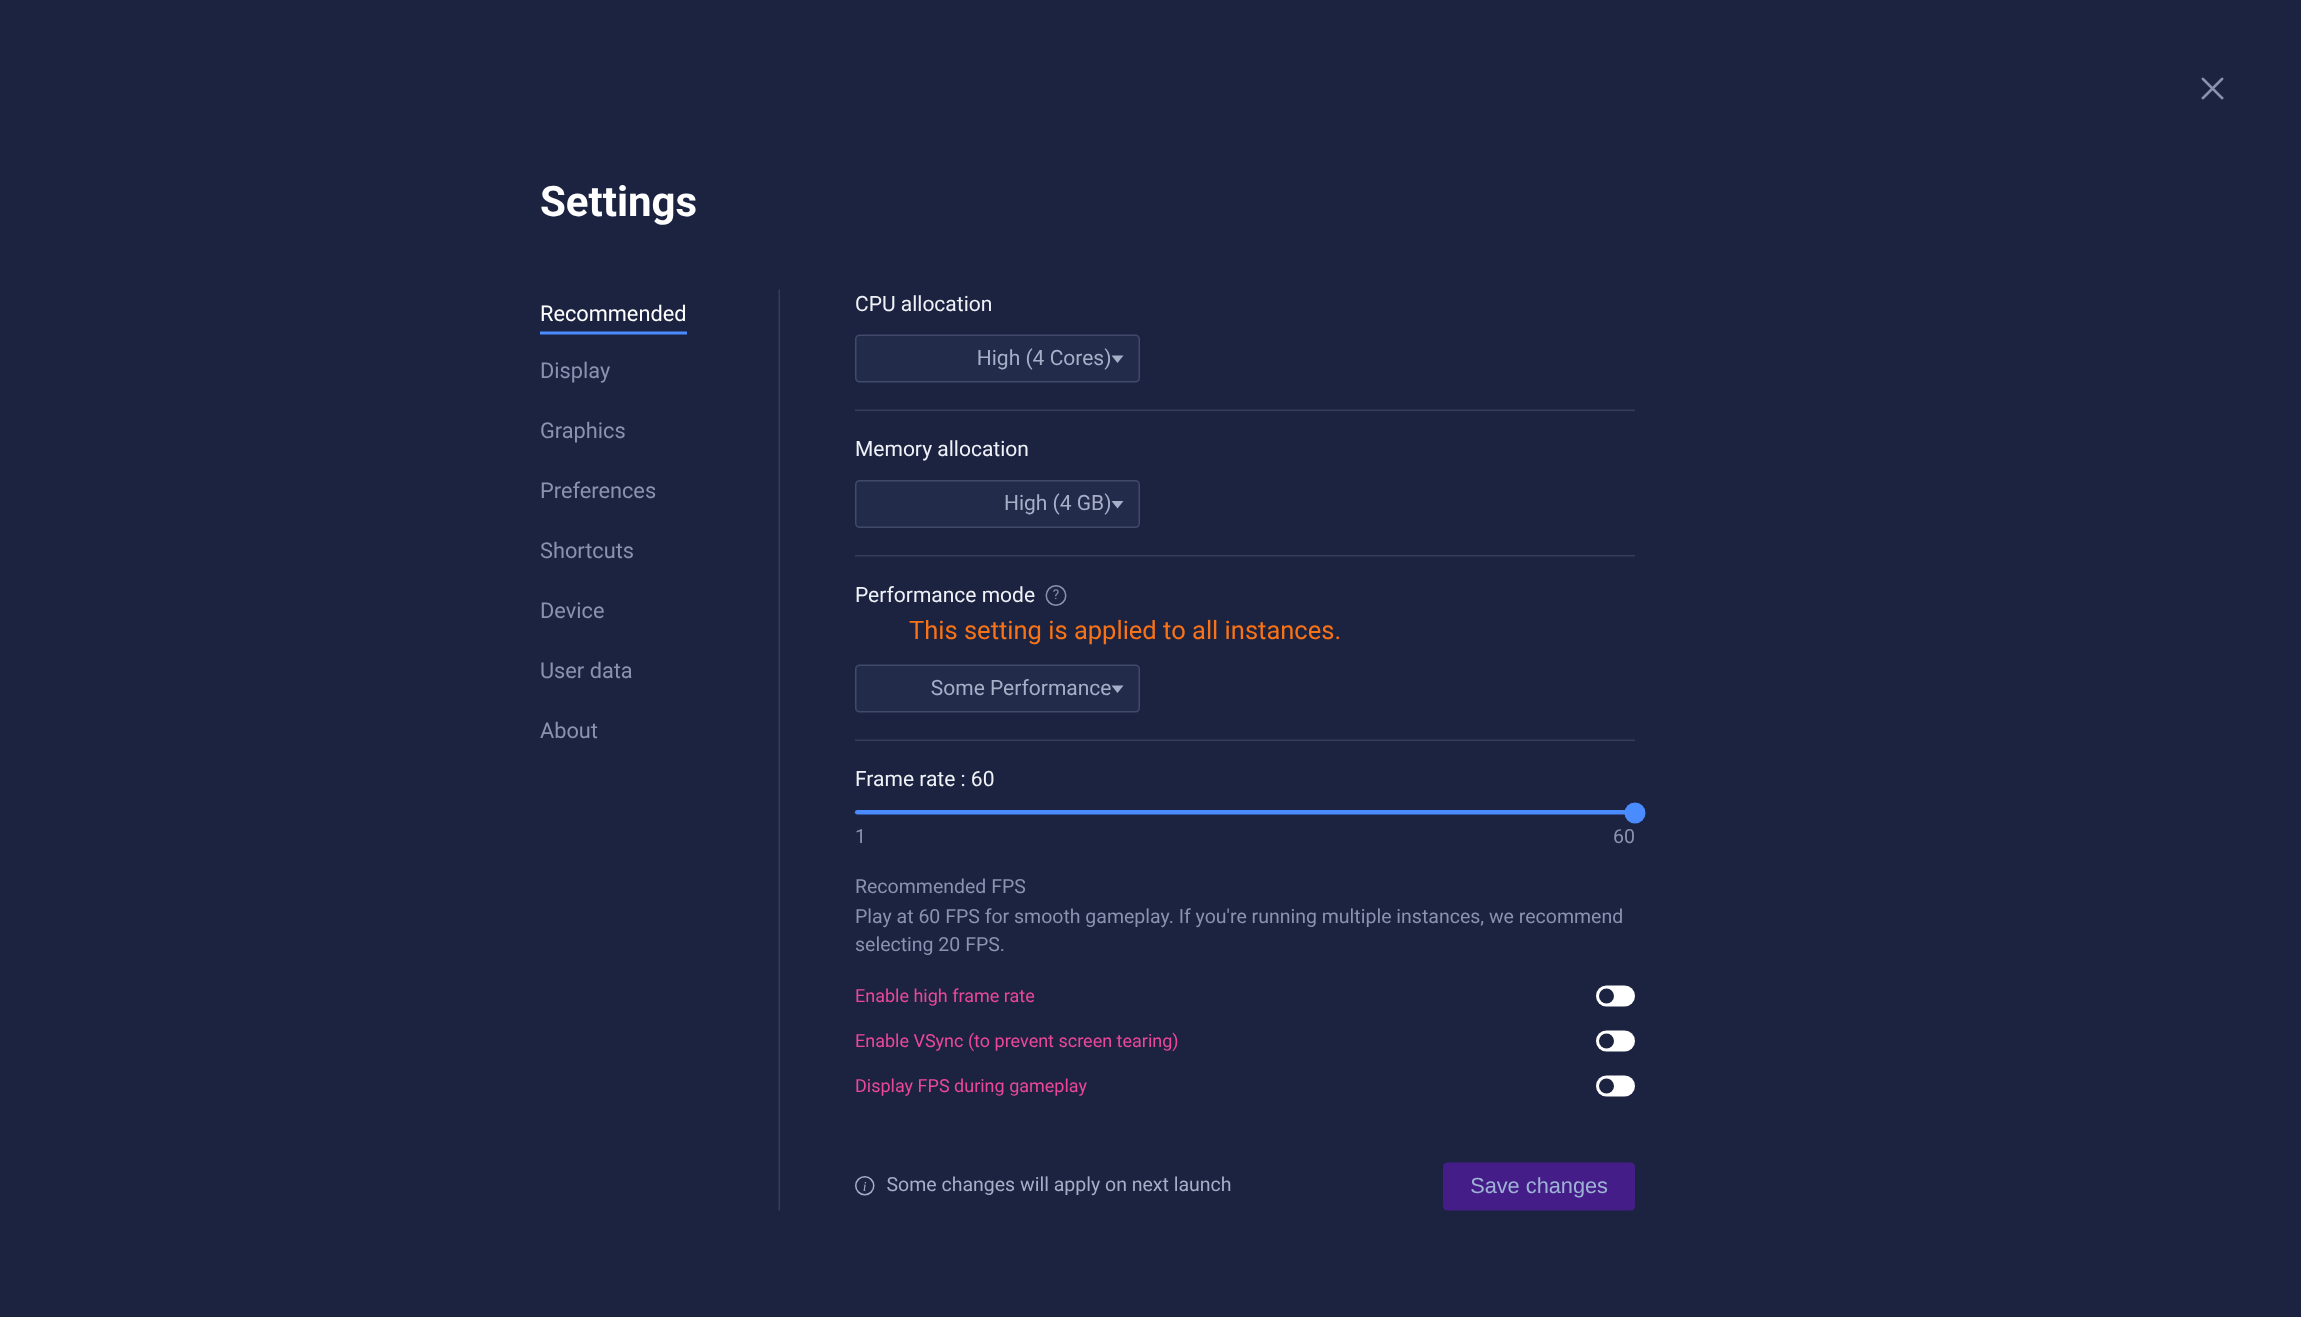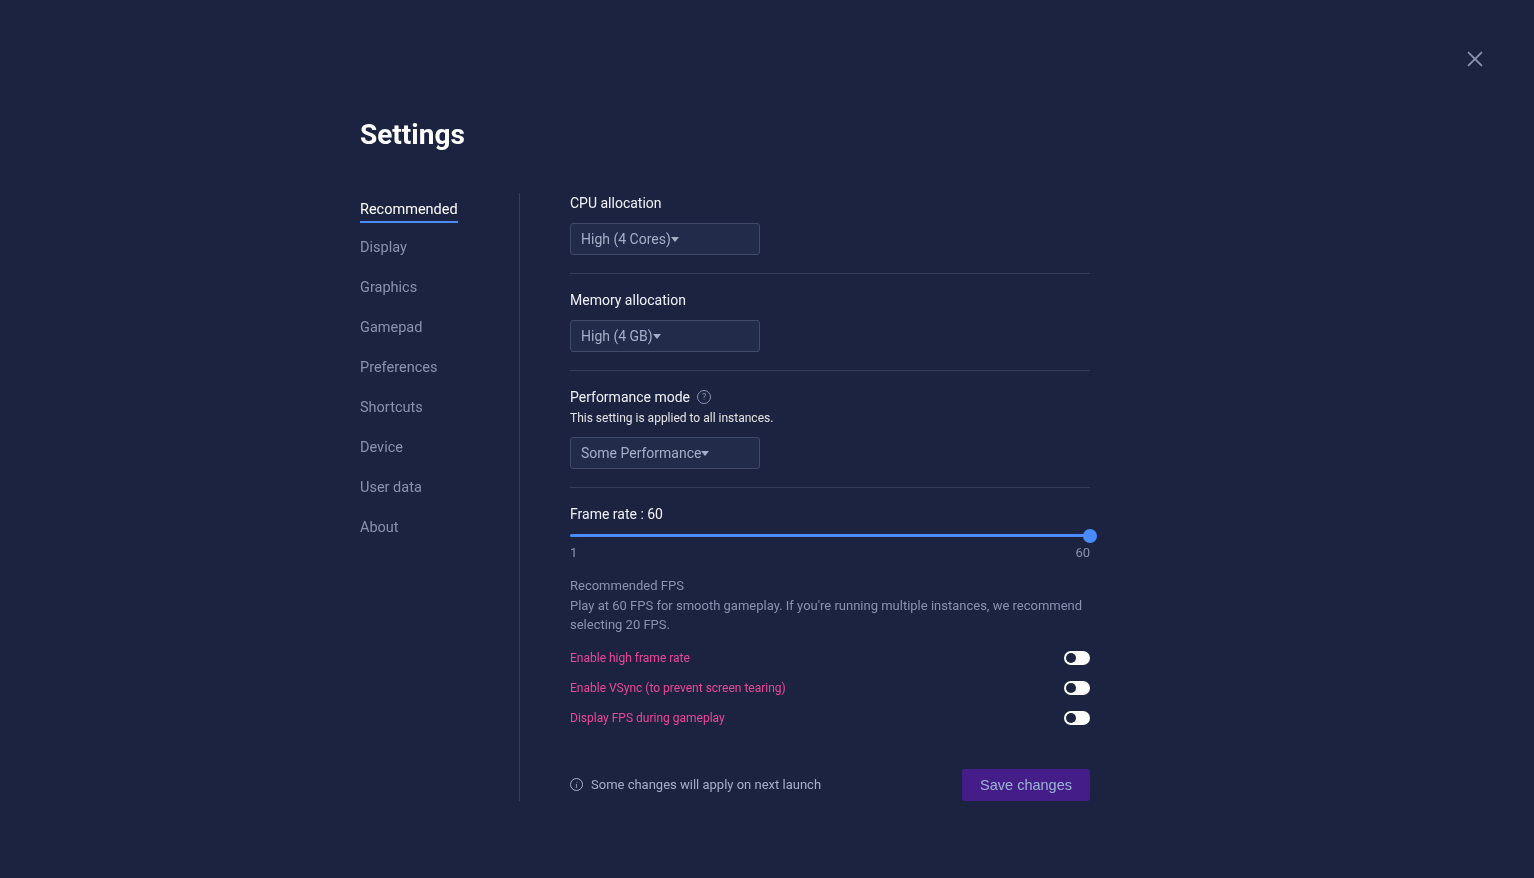--- a/index.html
+++ b/index.html
@@ -79,34 +79,35 @@
     border: 1.3px solid #8b92b0;
     border-radius: 50%;
     display: inline-flex;
     align-items: center;
     justify-content: center;
     font-size: 9px;
     color: #8b92b0;
     cursor: pointer;
   }
   .sub-text {
-    font-size: 12px;
-    color: #e5e5e5;
+    font-size: 17px;
+    color: #f97316;
     margin-top: -6px;
     margin-bottom: 12px;
+    margin-left: 36px;
   }
   .select {
     width: 190px;
     height: 32px;
     background: #232b4a;
     border: 1px solid #414a6b;
     border-radius: 3px;
     display: flex;
     align-items: center;
-    justify-content: flex-start;
+    justify-content: flex-end;
     padding: 0 10px;
     font-size: 14px;
     color: #a7aec8;
     cursor: pointer;
   }
   .chevron-down {
     width: 0;
     height: 0;
     border-left: 4px solid transparent;
     border-right: 4px solid transparent;
@@ -226,21 +227,20 @@
 </div>
 
 <div class="container">
   <h1 class="title">Settings</h1>
 
   <div class="layout">
     <nav class="sidebar">
       <div><span class="sidebar-item active">Recommended</span></div>
       <div><span class="sidebar-item">Display</span></div>
       <div><span class="sidebar-item">Graphics</span></div>
-      <div><span class="sidebar-item">Gamepad</span></div>
       <div><span class="sidebar-item">Preferences</span></div>
       <div><span class="sidebar-item">Shortcuts</span></div>
       <div><span class="sidebar-item">Device</span></div>
       <div><span class="sidebar-item">User data</span></div>
       <div><span class="sidebar-item">About</span></div>
     </nav>
 
     <div class="content">
 
       <div class="field-label">CPU allocation</div>

